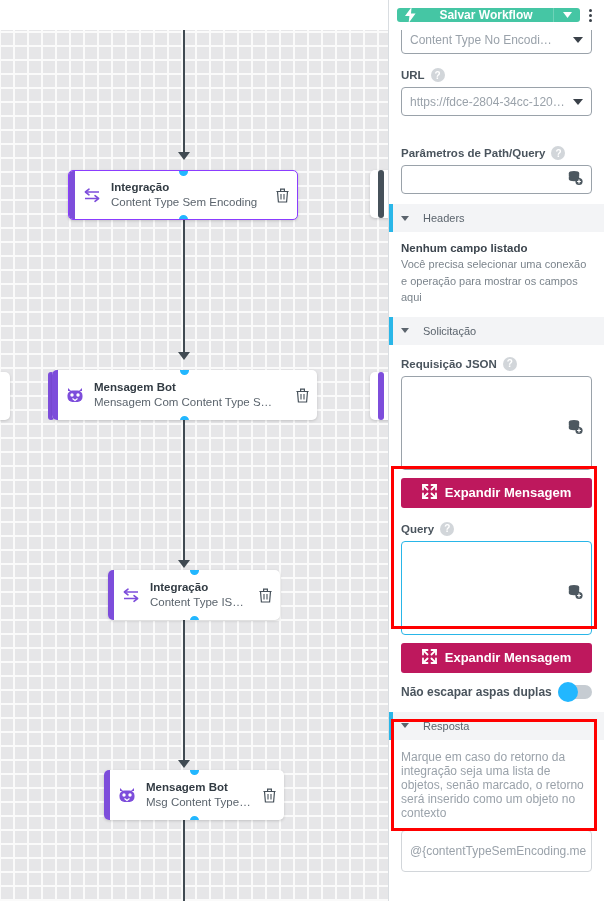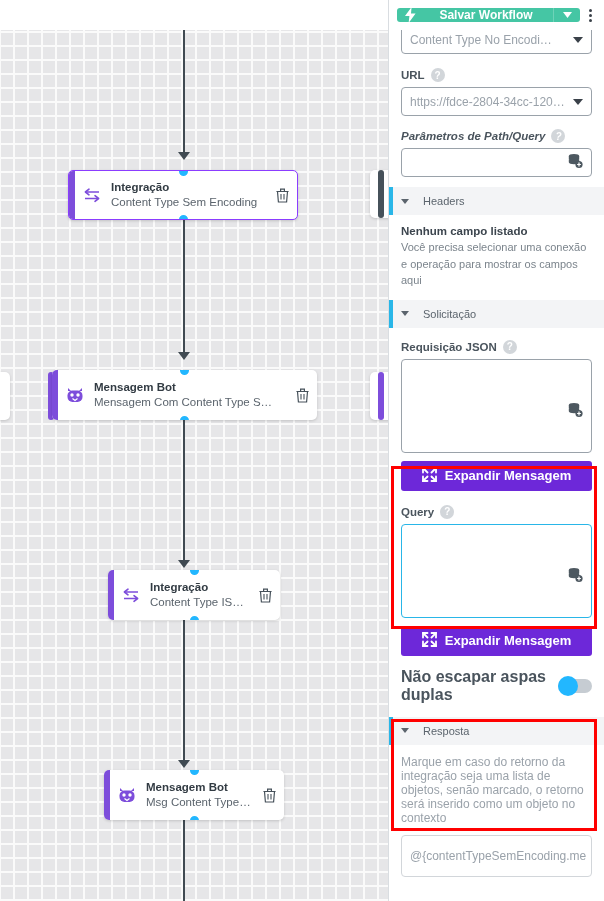--- a/index.html
+++ b/index.html
@@ -226,35 +226,35 @@
     background: #ffffff;
     position: relative;
   }
   .textarea-box.focus { border-color: #29b6e8; }
   .textarea-box .dbicon {
     position: absolute; right: 8px; bottom: 30px;
   }
 
   .expand-btn {
     height: 30px;
-    background: #6d28d9;
+    background: #be185d;
     color: #ffffff;
     border-radius: 3px;
     display: flex; align-items: center; justify-content: center;
     gap: 8px;
     font-size: 13px; font-weight: bold;
     margin-top: 8px;
   }
 
   .toggle-row {
     display: flex; align-items: center;
     margin-top: 12px;
   }
   .toggle-row .tlabel {
-    font-size: 16px; font-weight: bold; color: #4a545d;
+    font-size: 12px; font-weight: bold; color: #4a545d;
     flex: 1 1 auto;
   }
   .switch {
     width: 34px; height: 14px;
     background: #c6ccd2;
     border-radius: 7px;
     position: relative;
     flex: 0 0 34px;
   }
   .switch .knob {
@@ -469,21 +469,21 @@
         <div class="field-label">
           <span>URL</span>
           <span class="help">?</span>
         </div>
         <div class="select-box">
           <span class="val">https://fdce-2804-34cc-120…</span>
           <span class="caret-dn"></span>
         </div>
       </div>
 
-      <div class="pad" style="margin-top:13px;font-style:italic;">
+      <div class="pad" style="margin-top:30px;">
         <div class="field-label">
           <span>Parâmetros de Path/Query</span>
           <span class="help">?</span>
         </div>
         <div class="input-box">
           <span class="val"></span>
           <span class="dbicon">
             <svg width="16" height="16" viewBox="0 0 16 16">
               <ellipse cx="7" cy="3" rx="5.2" ry="2" fill="#4d5860"></ellipse>
               <path d="M1.8 3 V6 C1.8 7.1 4.1 8 7 8 C9.9 8 12.2 7.1 12.2 6 V3" fill="#4d5860"></path>

